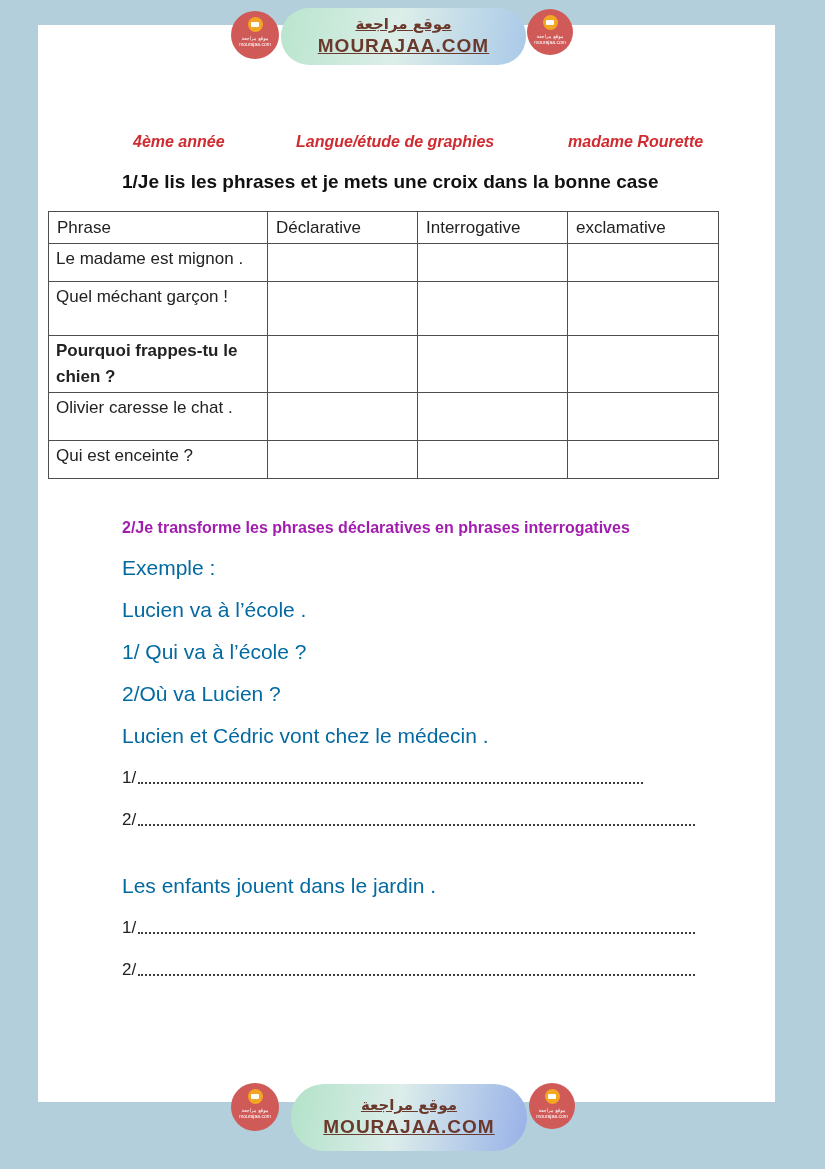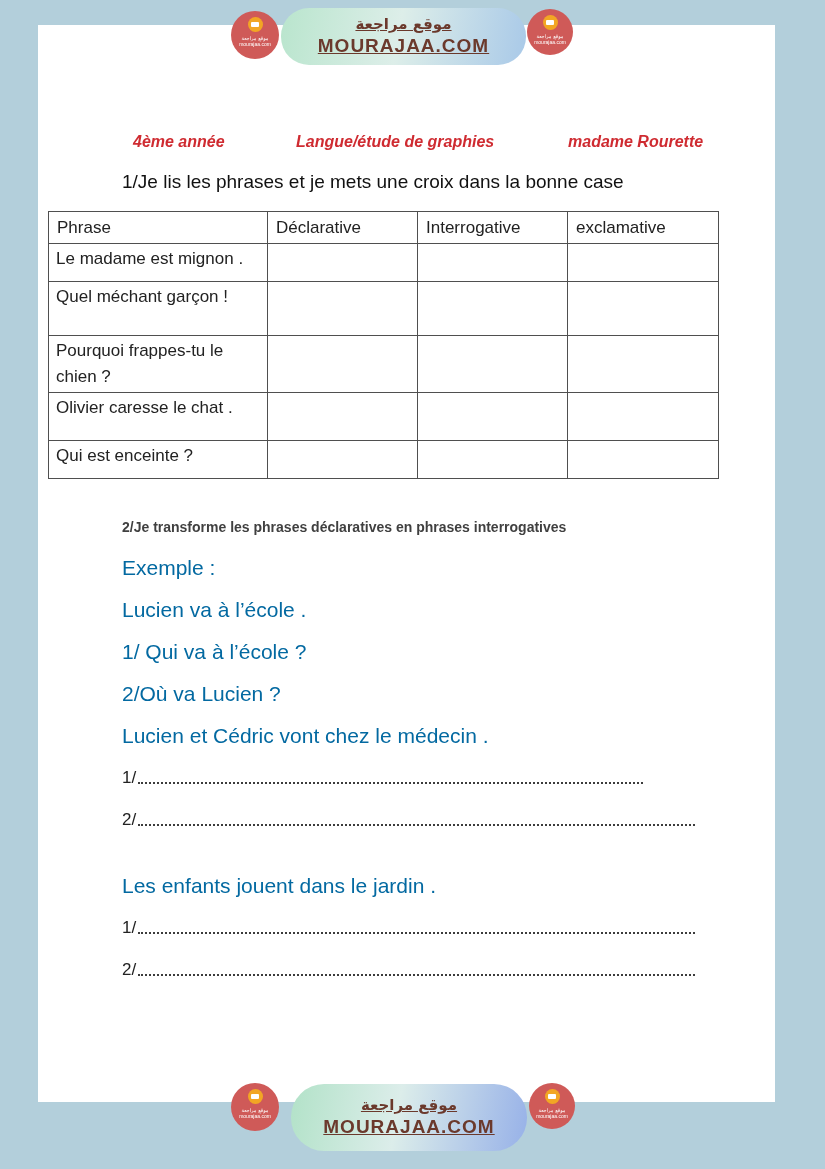--- a/index.html
+++ b/index.html
@@ -64,47 +64,47 @@
     position:absolute; font-style:italic; font-weight:600;
     font-size:16px; color:#cf2b31; white-space:nowrap;
   }
   .rh-grade   { left:95px;  top:108px; }
   .rh-subject { left:258px; top:108px; }
   .rh-teacher { left:530px; top:108px; }
 
   
   .ex1-title {
     position:absolute; left:84px; top:146px;
-    font-size:19px; font-weight:normal; color:#111;
+    font-size:19px; font-weight:bold; color:#111;
     white-space:nowrap;
   }
   table.phrases {
     position:absolute; left:10px; top:186px;
     width:670px; border-collapse:collapse; table-layout:fixed;
     font-size:17px; color:#222;
   }
   table.phrases col.c1 { width:219px; }
   table.phrases col.c2 { width:150px; }
   table.phrases col.c3 { width:150px; }
   table.phrases col.c4 { width:151px; }
   table.phrases th, table.phrases td {
     border:1px solid #4f4f4f; font-weight:normal; text-align:left;
     padding:2px 6px 2px 7px; vertical-align:top; line-height:26px;
   }
   tr.h  th { height:31px; line-height:27px;padding-left:8px; }
   tr.r1 td { height:38px; }
   tr.r2 td { height:54px; }
-  tr.r3 td { height:54px; }
+  tr.r3 td { height:54px;font-weight:bold; }
   tr.r4 td { height:48px; }
   tr.r5 td { height:38px; }
 
   
   .ex2 { position:absolute; left:84px; top:487px; width:625px; }
   .ex2-title {
-    font-size:14px; font-weight:bold; color:#404040;
+    font-size:16px; font-weight:bold; color:#a21caf;
     line-height:31px; max-width:545px;
   }
   .ex2 p.line { font-size:21px; line-height:22px; margin-top:20px; color:#0369a1; }
   .ex2 p.first { margin-top:14px; }
   .ex2 p.gap-big { margin-top:44px; }
   .ans { display:flex; font-size:17px; line-height:22px; margin-top:20px; color:#222; }
   .dots {
     border-bottom:2px dotted #3c3c3c; height:17px; margin-left:2px;
   }
   .dots-short { width:505px; }

